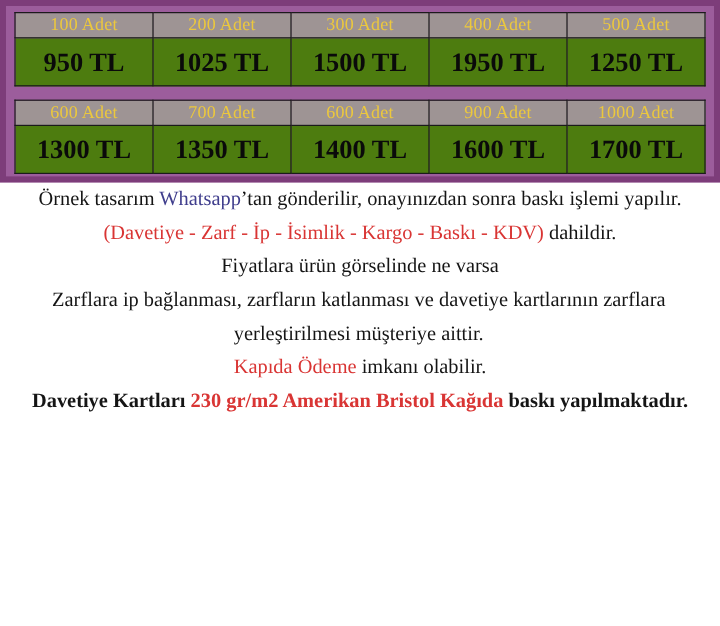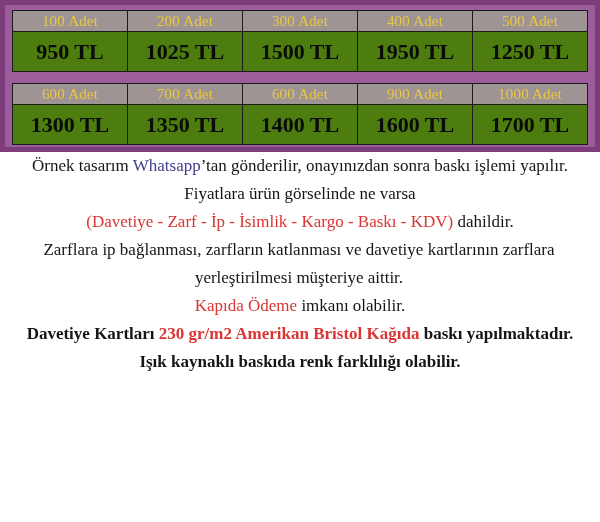--- a/index.html
+++ b/index.html
@@ -113,26 +113,25 @@
     </tbody>
   </table>
 
 </div>
 
 <div class="notes">
 
   <p class="note-sample"><span>Örnek tasarım </span><span class="whatsapp-text">Whatsapp</span><span>’tan gönderilir, onayınızdan sonra baskı işlemi yapılır.</span></p>
 
   <p class="note-included">
+      <span class="block-line"><span class="red-text">(Davetiye - Zarf - İp - İsimlik - Kargo - Baskı - KDV)</span><span> dahildir.</span></span>
       <span class="block-line">Fiyatlara ürün görselinde ne varsa</span>
-      <span class="block-line"><span class="red-text">(Davetiye - Zarf - İp - İsimlik - Kargo - Baskı - KDV)</span><span> dahildir.</span></span>
     </p>
 
   <p class="note-assembly">Zarflara ip bağlanması, zarfların katlanması ve davetiye kartlarının zarflara yerleştirilmesi müşteriye aittir.</p>
 
   <p class="note-payment"><span class="red-text">Kapıda Ödeme</span><span> imkanı olabilir.</span></p>
 
   <p class="note-paper">
       <span class="block-line"><span>Davetiye Kartları </span><span class="red-text">230 gr/m2 Amerikan Bristol Kağıda</span><span> baskı yapılmaktadır.</span></span>
-      <span class="block-line">Işık kaynaklı baskıda renk farklılığı olabilir.</span>
     </p>
 
 </div>
 
 </body></html>

